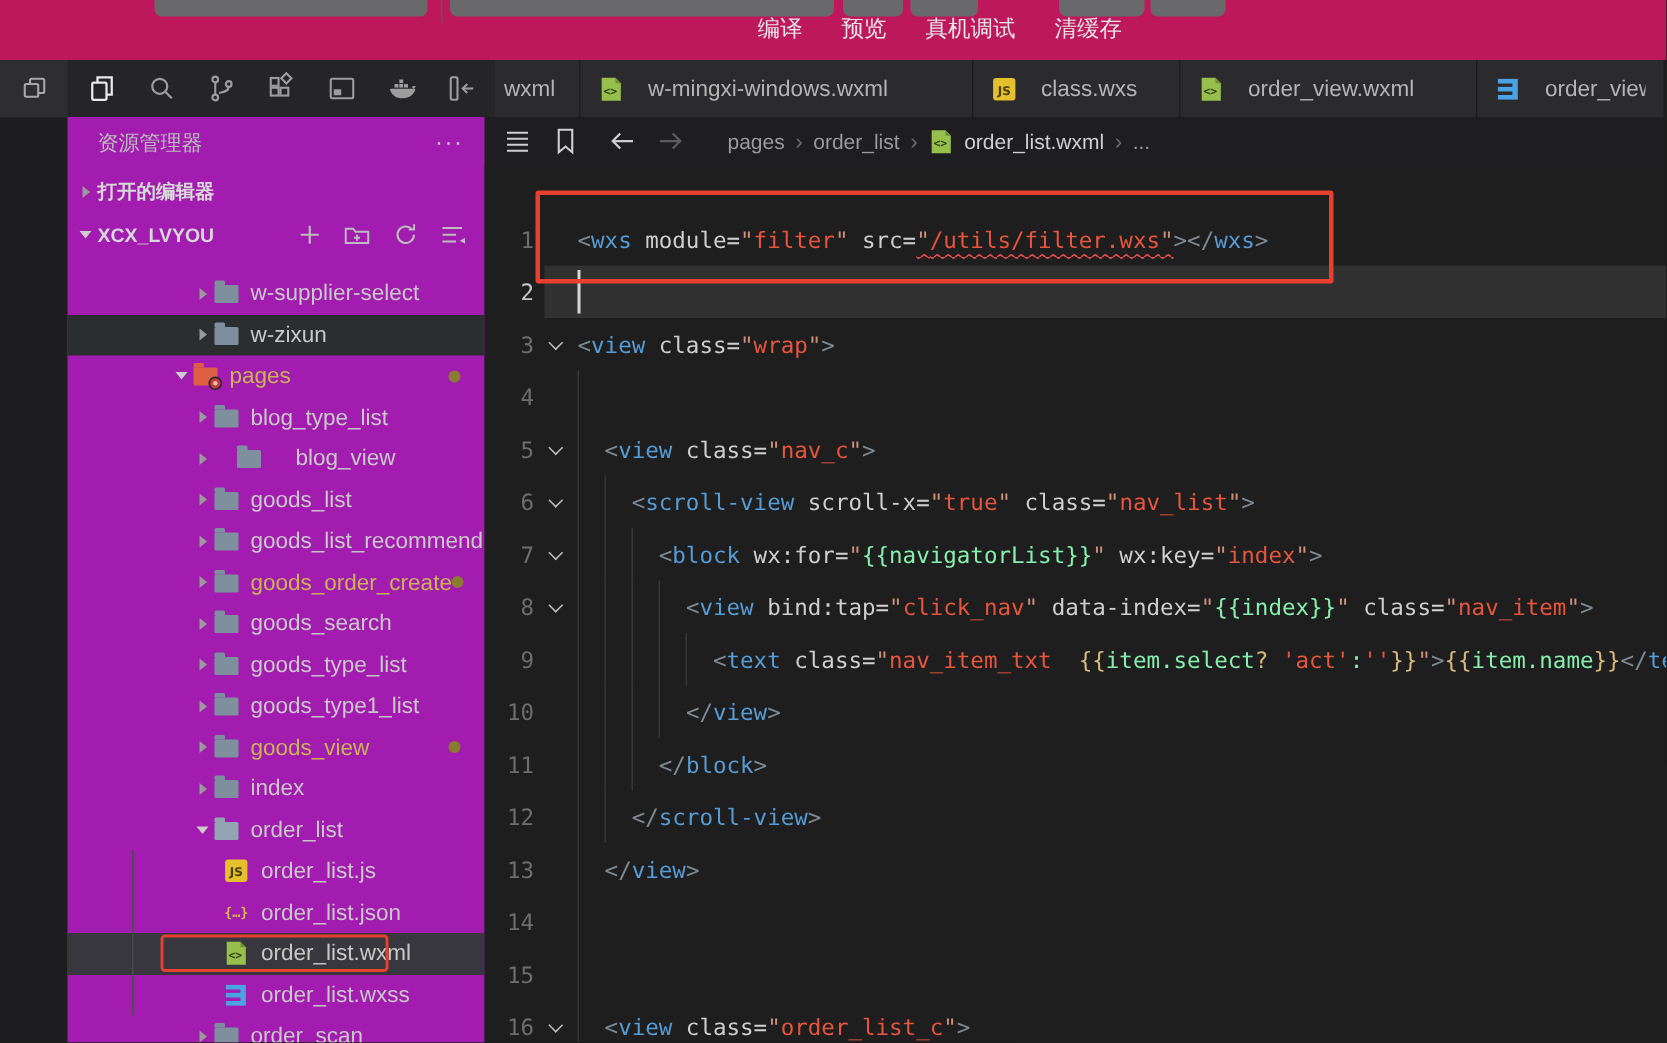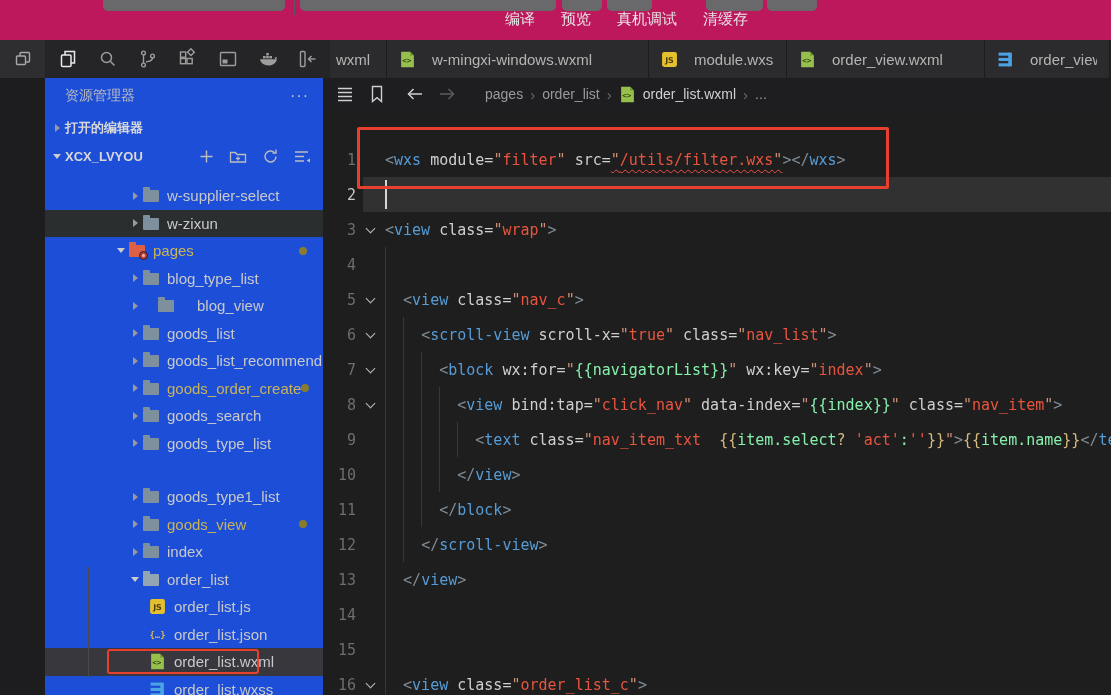--- a/index.html
+++ b/index.html
@@ -21,21 +21,21 @@
   .act-ic { width:25px; height:25px; display:flex; align-items:center; justify-content:center; cursor:pointer; }
   #tabbar { flex:1; display:flex; overflow:hidden; background:#222224; }
   .tab { height:38px; background:#2b2b2d; border-right:1px solid #1c1c1e; display:flex; align-items:center;
          padding:0 12px; gap:8px; flex:none; cursor:pointer; }
   .tab .tab-label { color:#b4b4b4; font-size:15px; white-space:nowrap; overflow:hidden; }
   .tab .ficon { flex:none; }
 
   
   #content { display:flex; height:617px; }
   #rail { width:45px; background:#1d1d1f; flex:none; }
-  #sidebar { width:278px; background:#1d4ed8; flex:none; position:relative; overflow:hidden; }
+  #sidebar { width:278px; background:#a21caf; flex:none; position:relative; overflow:hidden; }
   #editor-col { flex:1; display:flex; flex-direction:column; overflow:hidden; }
 
   
   #sb-header { height:36px; display:flex; align-items:center; padding:0 14px 0 20px; }
   #sb-title { color:#bcbcbc; font-size:14px; }
   #sb-more { margin-left:auto; color:#c5c5c5; font-size:16px; letter-spacing:1px; cursor:pointer; }
   .sb-section { height:28px; display:flex; align-items:center; padding-left:4px; cursor:pointer; }
   .sb-section .sec-label { color:#d8d8d8; font-size:13px; font-weight:bold; }
   #sec-actions { margin-left:auto; display:flex; gap:14px; padding-right:12px; }
   #sec-actions .act-ic { width:18px; height:18px; }
@@ -202,21 +202,21 @@
           </span>
           <span class="tab-label">w-mingxi-windows.wxml</span>
         </div>
         <div class="tab" style="width: 138px;">
           <span class="ficon">
             <svg width="17" height="17" viewBox="0 0 16 16">
               <rect x="1" y="1" width="14" height="14" rx="2" fill="#e5c02e"></rect>
               <text x="8" y="11.6" font-size="7.5" font-weight="bold" fill="#4a3b00" text-anchor="middle" font-family="DejaVu Sans, sans-serif">JS</text>
             </svg>
           </span>
-          <span class="tab-label">module.wxs</span>
+          <span class="tab-label">class.wxs</span>
         </div>
         <div class="tab" style="width: 198px;">
           <span class="ficon">
             <svg width="17" height="17" viewBox="0 0 16 16">
               <path fill="#96bf4b" d="M2 .8h8.6L14 4.2v11H2z"></path>
               <path fill="#6e9138" d="M10.6.8 14 4.2h-3.4z"></path>
               <text x="7.4" y="11.6" font-size="7.2" font-weight="bold" fill="#2f3d14" text-anchor="middle" font-family="DejaVu Sans Mono, monospace">&lt;&gt;</text>
             </svg>
           </span>
           <span class="tab-label">order_view.wxml</span>
@@ -355,21 +355,21 @@
             <span class="fold-ic"></span>
             <span class="tlabel">goods_search</span>
           </div>
           <div class="trow" style="padding-left: 82px;">
             <span class="chev-box">
               <span class="tri-right"></span>
             </span>
             <span class="fold-ic"></span>
             <span class="tlabel">goods_type_list</span>
           </div>
-          <div class="trow" style="padding-left: 82px; margin-top: 26px;">
+          <div class="trow" style="padding-left: 82px;">
             <span class="chev-box">
               <span class="tri-right"></span>
             </span>
             <span class="fold-ic"></span>
             <span class="tlabel">goods_type1_list</span>
           </div>
           <div class="trow mod" style="padding-left: 82px;">
             <span class="chev-box">
               <span class="tri-right"></span>
             </span>

